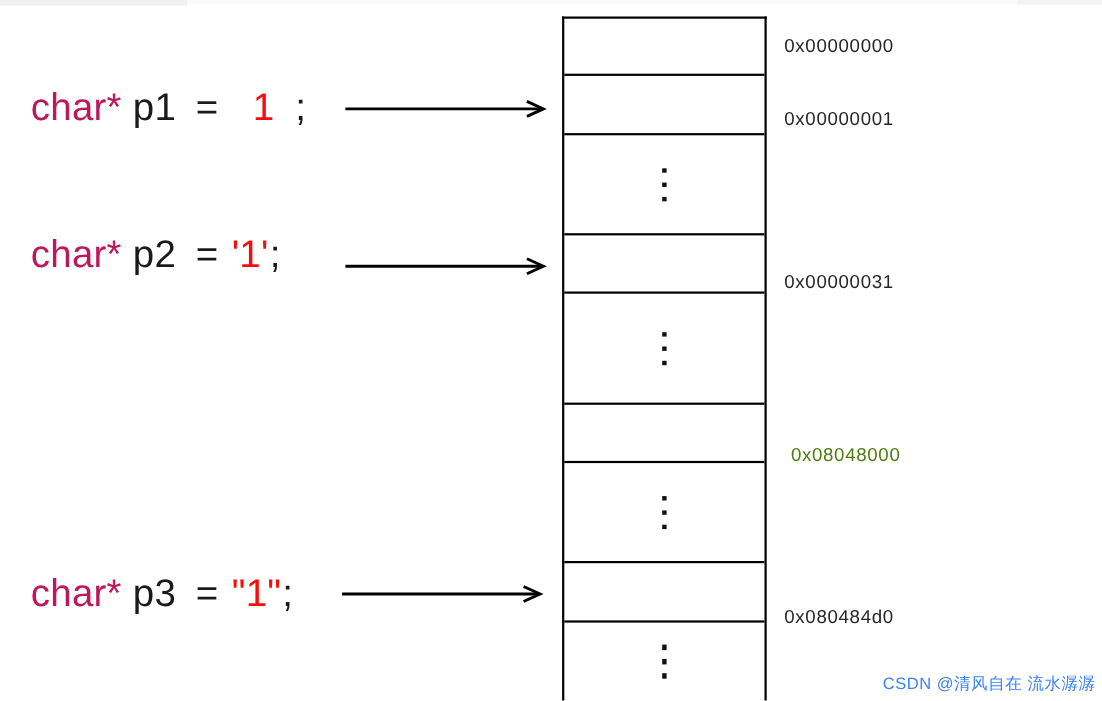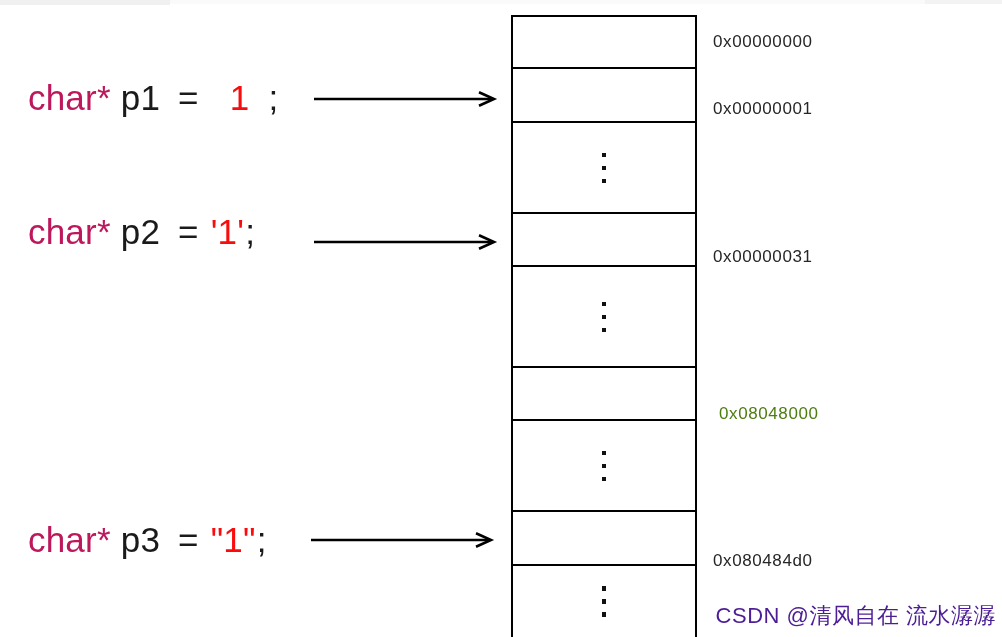--- a/index.html
+++ b/index.html
@@ -65,21 +65,21 @@
     position:absolute;left:713px;
     font-size:17px;line-height:26px;color:#262626;letter-spacing:0.6px;
     white-space:nowrap;
   }
   .addr-1{top:29px;} .addr-2{top:96px;} .addr-3{top:244px;}
   .addr-4{top:369px;color:#4d7c0f;left:719px;margin-top:32px;} .addr-5{top:548px;}
 
   
   .watermark{
     position:absolute;right:6px;bottom:6px;
-    font-size:22px;color:#4c1d95;letter-spacing:0.5px;
+    font-size:15px;color:#3b82f6;letter-spacing:0.5px;
     text-shadow:1px 1px 0 #ffffff;
     white-space:nowrap;
   }
 </style>
 </head>
 <body>
 
 <div class="artifact artifact-strip"></div>
 <div class="artifact artifact-left"></div>
 <div class="artifact artifact-right"></div>

